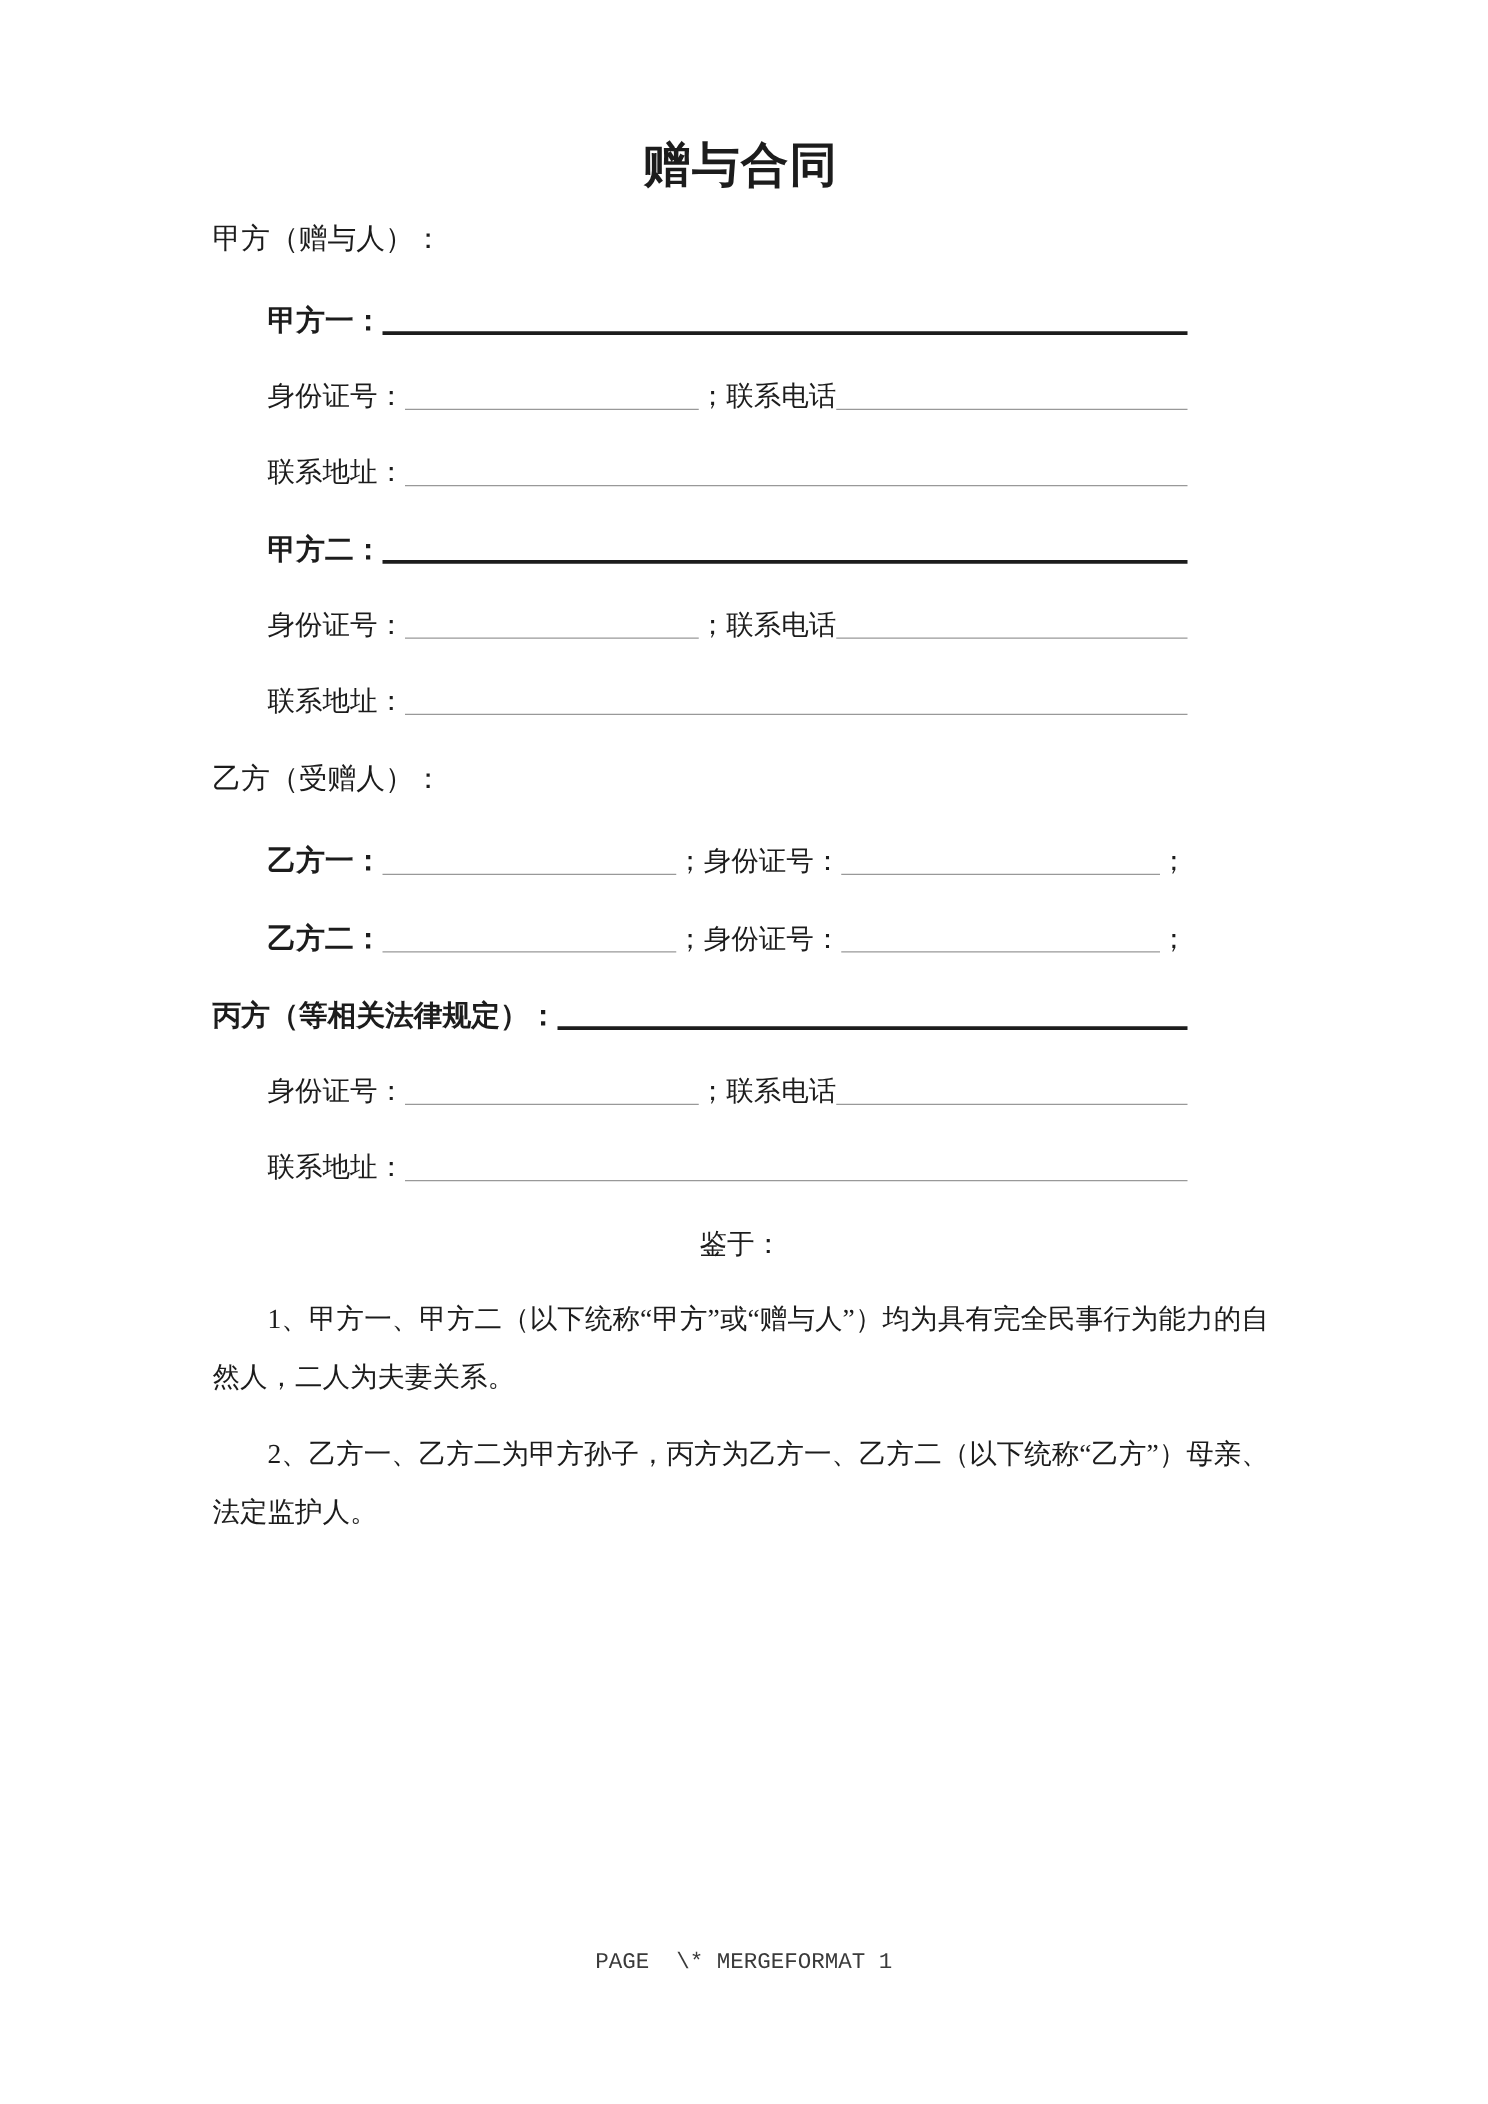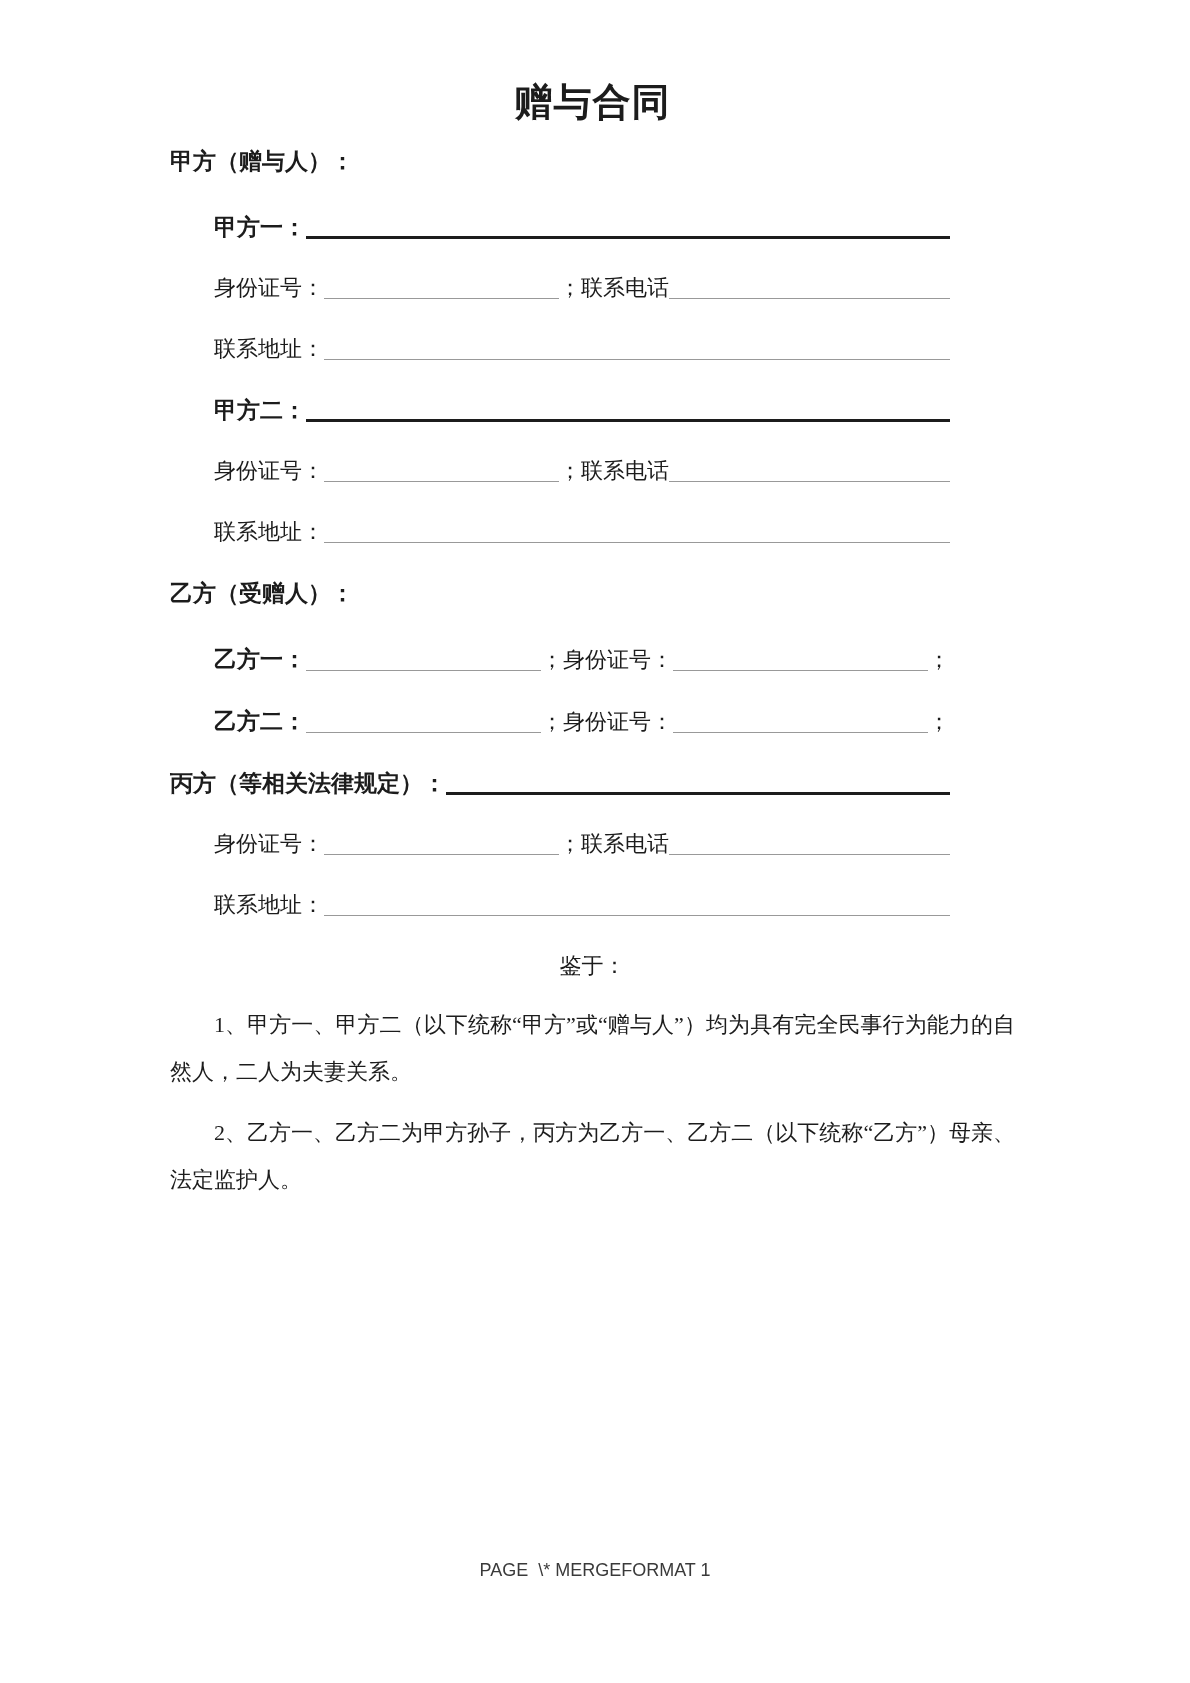--- a/index.html
+++ b/index.html
@@ -1,40 +1,40 @@
 <!DOCTYPE html>
 <html><head>
 <meta charset="utf-8">
 <style>
   html, body { margin: 0; padding: 0; background: #ffffff; }
   .doc {
     position: relative;
     width: 1190px;
     height: 1683px;
     box-sizing: border-box;
-    padding: 81px 175px 0 170px;
+    padding: 111px 175px 0 170px;
     background: #ffffff;
     color: #1c1c1c;
     font-family: "DejaVu Serif", "Liberation Serif", serif;
     font-size: 22px;
     overflow: hidden;
   }
   .title {
     margin: 0 0 26px 0;
     text-align: center;
     font-size: 38px;
     line-height: 42px;
     font-weight: bold;
     letter-spacing: 1px;
   }
   .heading {
     margin: 0 0 42px 0;
     font-size: 23px;
     line-height: 24px;
-    font-weight: bold;
+    font-weight: normal;
   }
   .row {
     display: flex;
     align-items: baseline;
     width: 780px;
     margin: 0 0 37px 0;
     line-height: 24px;
     white-space: nowrap;
     justify-content: flex-end;
   }
@@ -67,21 +67,21 @@
     margin-top: 44px;
     margin-bottom: 0;
     line-height: 48px;
   }
   .page-footer {
     position: absolute;
     top: 1560px;
     left: 0;
     width: 100%;
     text-align: center;
-    font-family: Liberation Sans, sans-serif;
+    font-family: Liberation Mono, monospace;
     font-size: 18px;
     color: #3a3a3a;
     white-space: pre;
   }
 </style>
 </head>
 <body>
 
 <div class="doc">
 

